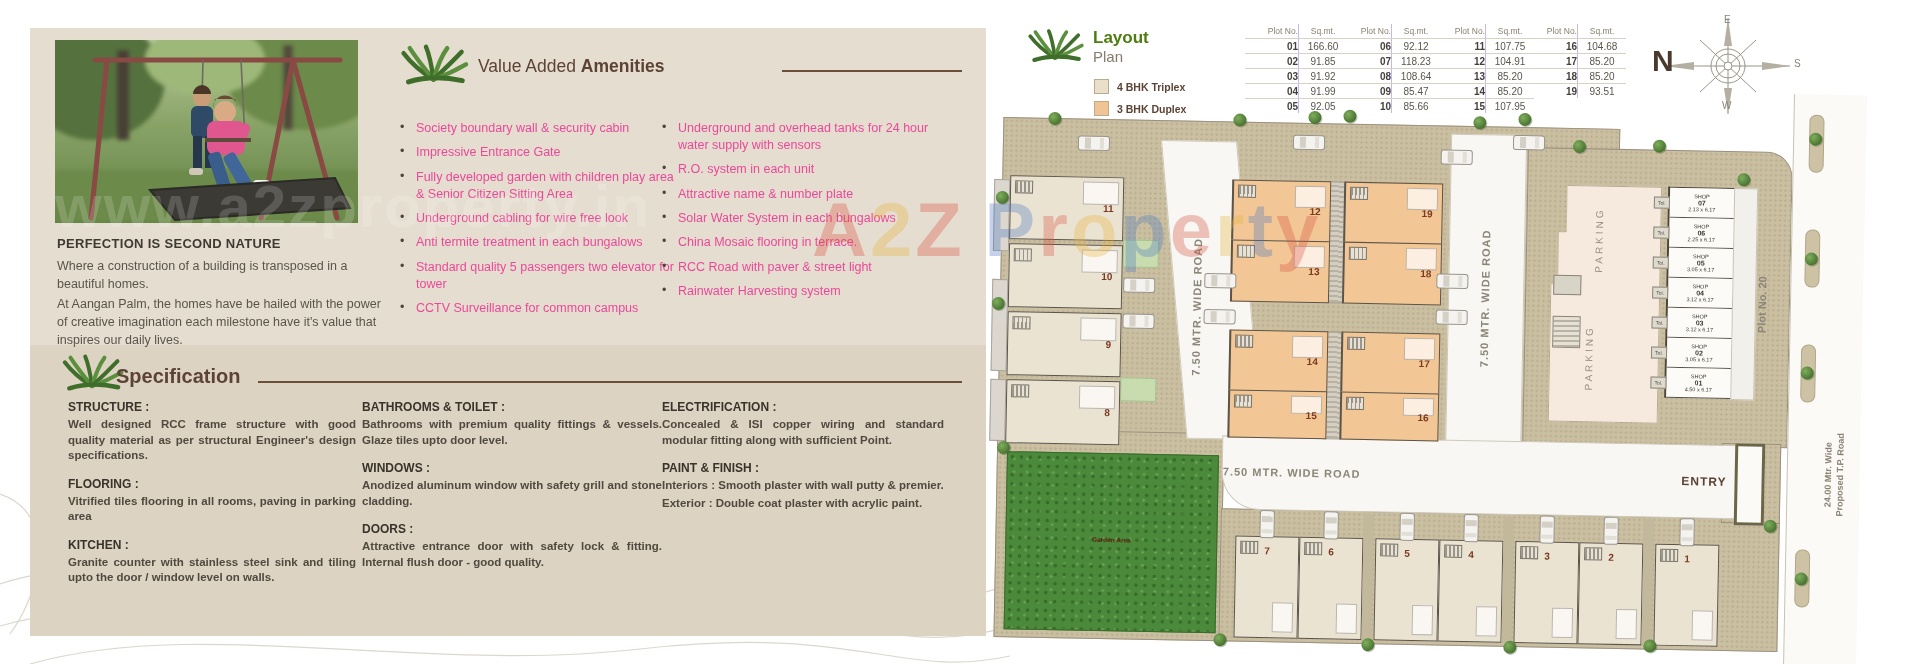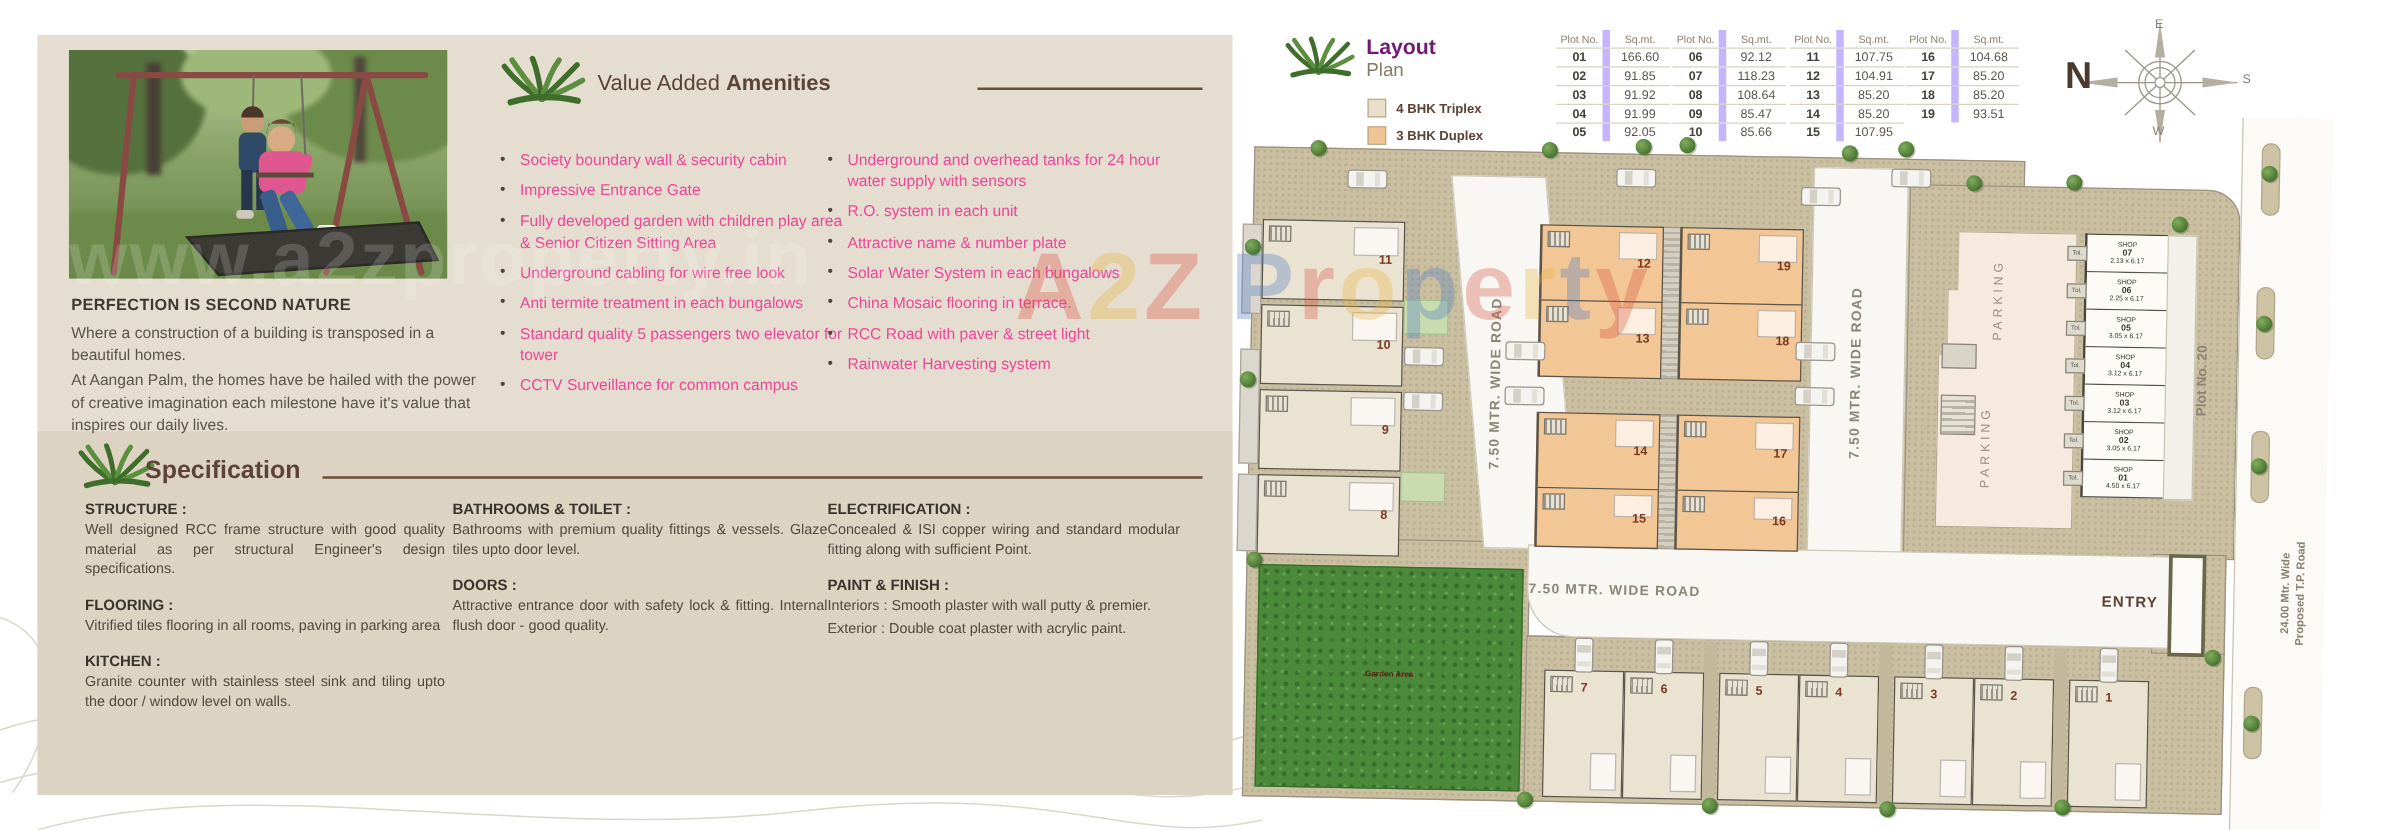--- a/index.html
+++ b/index.html
@@ -27,42 +27,42 @@
   .am-col{position:absolute;top:120px;font-size:12.5px;color:#ec4899;line-height:1.35;z-index:3;}
   .am-left{left:400px;width:282px;}
   .am-right{left:662px;width:268px;}
   .am-item{position:relative;padding-left:16px;margin-bottom:7.5px;}
   .am-item::before{content:"\2022";position:absolute;left:0;top:-1px;color:#4c463c;}
 
   .spec-title{position:absolute;left:116px;top:365px;font-size:20px;font-weight:bold;color:#5d4336;z-index:3;}
   .spec-col{position:absolute;top:400px;z-index:3;}
   .spec-c1{left:68px;width:288px;} .spec-c2{left:362px;width:300px;} .spec-c3{left:662px;width:282px;}
   .spec-h{font-size:12px;font-weight:bold;color:#38332b;margin-bottom:3px;}
-  .spec-b{font-size:11.5px;color:#4f493f;line-height:1.35;text-align:justify;margin-bottom:2px;}
+  .spec-b{font-size:11.5px;color:#4f493f;line-height:1.35;text-align:justify;margin-bottom:2px;font-weight:bold;}
   .spec-sec{margin-bottom:13px;}
 
   
   .wm-url{position:absolute;left:55px;top:172px;font-size:60px;font-weight:bold;color:#ffffff;opacity:.16;z-index:6;letter-spacing:2px;}
   .wm{position:absolute;left:812px;top:186px;font-size:76px;font-weight:bold;opacity:.32;z-index:6;display:flex;letter-spacing:3px;}
   .wm span{display:block;}
   .wm .sp{width:20px;}
 
   
-  .lp-title1{position:absolute;left:1093px;top:28px;font-size:17px;font-weight:bold;color:#701a75;z-index:3;text-align:center;}
+  .lp-title1{position:absolute;left:1093px;top:28px;font-size:17px;font-weight:bold;color:#4d7c0f;z-index:3;text-align:center;}
   .lp-title2{position:absolute;left:1093px;top:48px;font-size:15px;color:#857b6b;z-index:3;}
   .legend-row{position:absolute;left:1094px;z-index:3;display:flex;align-items:center;}
   .sw{width:13px;height:13px;border:1px solid #b9ab8d;margin-right:8px;}
   .sw1{background:#eadfc9;} .sw2{background:#f1c493;}
   .legend-label{font-size:10.5px;font-weight:bold;color:#5d4336;}
 
   .ptg{position:absolute;top:24px;z-index:3;}
   .ptg .hd{display:flex;font-size:8.5px;color:#8a8172;}
   .ptg .r{display:flex;border-top:1px solid #d8d2c5;}
   .ptg .hd .c1,.ptg .hd .c2{padding:2px 0 2px 0;}
-  .c1{width:37px;text-align:center;border-right:6px solid #c4b5fd;padding:1.5px 0;}
+  .c1{width:37px;text-align:right;border-right:1px solid #c4b5fd;padding:1.5px 0;margin-left:16px;}
   .c2{width:48px;text-align:center;padding:1.5px 0;}
   .ptg .r .c1{font-size:10px;font-weight:bold;color:#44403a;}
   .ptg .r .c2{font-size:10px;color:#5a554c;}
 
   
   .compass-letter{position:absolute;color:#8a8278;z-index:4;}
   .cl-n{left:1652px;top:44px;font-size:30px;font-weight:bold;color:#4a3a2e;}
   .cl-e{left:1724px;top:14px;font-size:10px;}
   .cl-s{left:1794px;top:58px;font-size:10px;}
   .cl-w{left:1722px;top:100px;font-size:10px;}
@@ -261,20 +261,24 @@
     <div class="spec-h">KITCHEN :</div>
     <div class="spec-b">Granite counter with stainless steel sink and tiling upto the door / window level on walls.</div>
   </div>
 </div>
 <div class="spec-col spec-c2">
   <div class="spec-sec">
     <div class="spec-h">BATHROOMS &amp; TOILET :</div>
     <div class="spec-b">Bathrooms with premium quality fittings &amp; vessels. Glaze tiles upto door level.</div>
   </div>
   <div class="spec-sec">
+    <div class="spec-h">WINDOWS :</div>
+    <div class="spec-b">Anodized aluminum window with safety grill and stone cladding.</div>
+  </div>
+  <div class="spec-sec">
     <div class="spec-h">DOORS :</div>
     <div class="spec-b">Attractive entrance door with safety lock &amp; fitting. Internal flush door - good quality.</div>
   </div>
 </div>
 <div class="spec-col spec-c3">
   <div class="spec-sec">
     <div class="spec-h">ELECTRIFICATION :</div>
     <div class="spec-b">Concealed &amp; ISI copper wiring and standard modular fitting along with sufficient Point.</div>
   </div>
   <div class="spec-sec">

